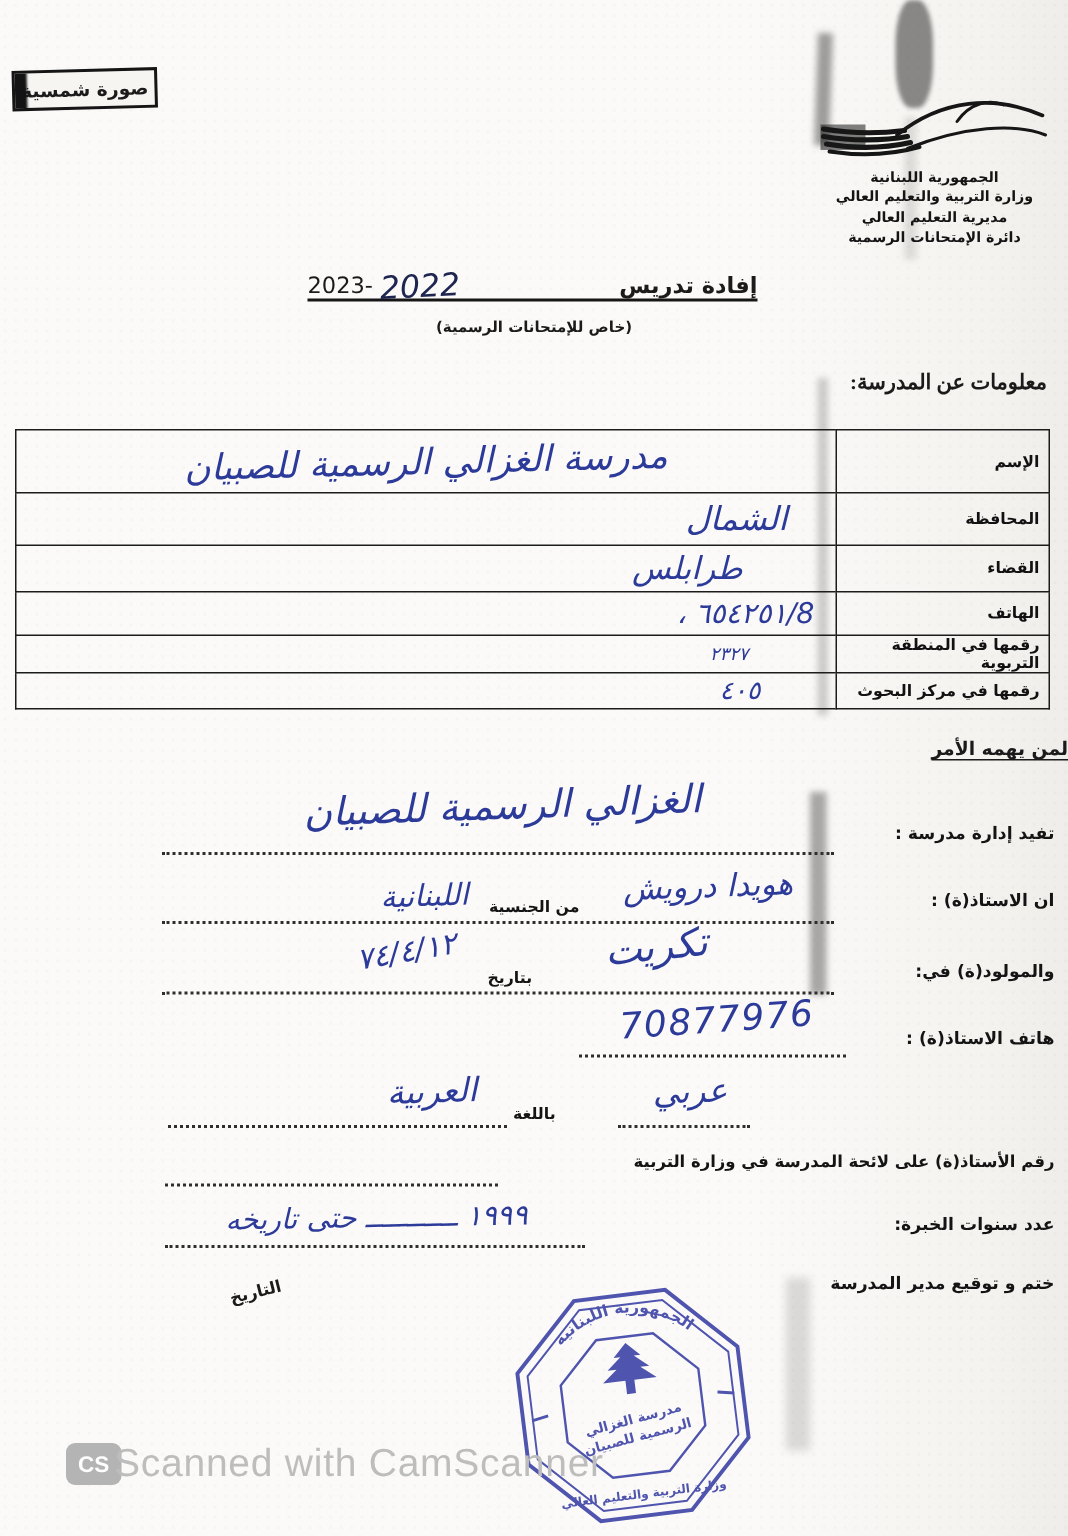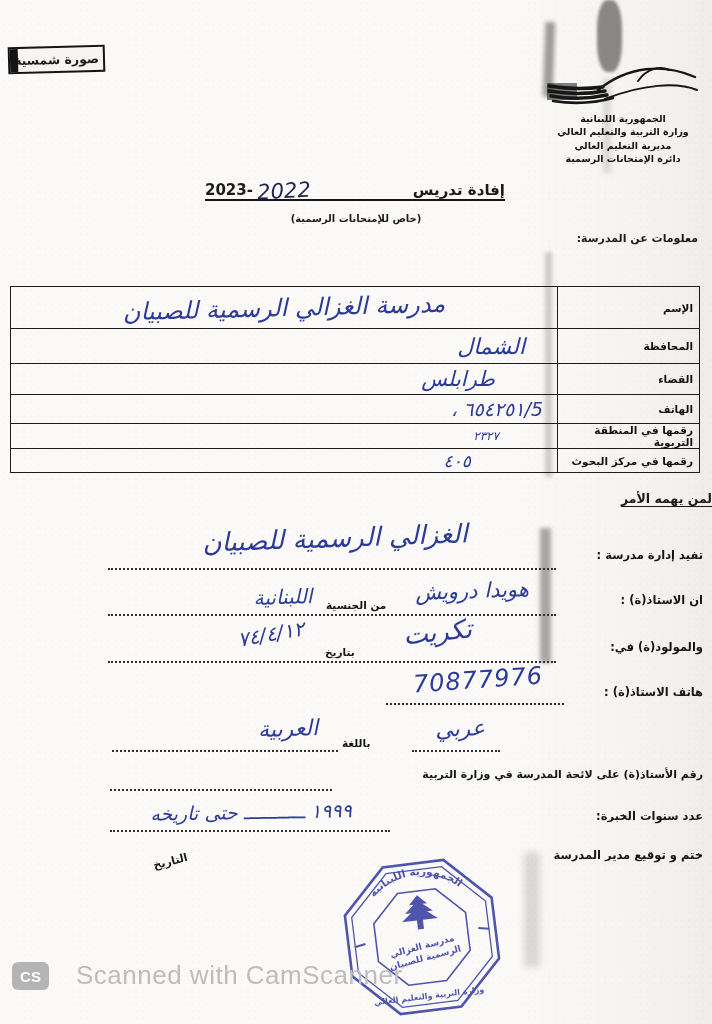--- a/index.html
+++ b/index.html
@@ -36,39 +36,39 @@
   .header{position:absolute;left:538px;top:56px;width:170px;text-align:center;direction:rtl;}
   .header .lines{font-size:9.5px;font-weight:bold;line-height:1.42;color:#141414;margin-top:2px;}
 
   
   .title-row{position:absolute;left:205px;top:172px;width:300px;height:29px;
     border-bottom:2.5px solid #161616;direction:rtl;display:flex;align-items:flex-end;}
   .title-main{font-size:15px;font-weight:bold;}
   .title-spacer{flex:1;}
   .hand{font-style:italic;color:#2c3a99;}
   .title-year-hand{font-size:21px;color:#1d2550;transform:rotate(-3deg) translateY(4px);font-style:italic;margin-left:4px;}
-  .title-dash,.title-year{font-size:15px;font-weight:bold;}
+  .title-dash,.title-year{font-size:15px;font-weight:normal;}
   .subtitle{position:absolute;left:250px;top:213px;width:212px;text-align:center;
     font-size:10px;font-weight:bold;direction:rtl;}
 
-  .info-heading{position:absolute;right:14px;top:232px;font-size:11px;font-weight:bold;direction:rtl;}
+  .info-heading{position:absolute;right:14px;top:246px;font-size:14px;font-weight:bold;direction:rtl;font-family:Liberation Serif, serif;}
 
   
   table.info{position:absolute;left:10px;top:286px;width:690px;border-collapse:collapse;direction:rtl;}
   table.info td{border:1.7px solid #1c1c1c;padding:0 6px;vertical-align:middle;}
   td.lbl{width:142px;font-size:10.5px;font-weight:bold;text-align:right;color:#111;}
   td.val{text-align:right;}
   tr.r1 td{height:42px;} tr.r2 td{height:35px;} tr.r3 td{height:31px;}
   tr.r4 td{height:29px;} tr.r5 td{height:25px;} tr.r6 td{height:24px;}
   .v1{font-size:24px;display:block;text-align:center;transform:rotate(-1.5deg);}
   .v2{font-size:22px;padding-right:26px;display:block;}
   .v3{font-size:21px;padding-right:56px;display:block;}
   .v4{font-size:19px;padding-right:8px;display:block;letter-spacing:1px;}
   .v5{font-size:12px;padding-right:52px;display:block;letter-spacing:2px;}
-  .v6{font-size:17px;padding-right:80px;display:block;letter-spacing:2px;}
+  .v6{font-size:17px;padding-right:44px;display:block;letter-spacing:2px;}
 
   .letter-heading{position:absolute;left:0;top:491px;width:712px;text-align:right;
     font-size:12.5px;font-weight:bold;direction:rtl;text-decoration:underline;text-underline-offset:3px;}
 
   .flabel{position:absolute;right:9px;direction:rtl;font-weight:bold;font-size:11.5px;color:#141414;white-space:nowrap;}
   .fmid{position:absolute;direction:rtl;font-weight:bold;font-size:10.5px;color:#141414;white-space:nowrap;}
   .dots{position:absolute;height:0;border-bottom:2px dotted #2e2e2e;}
   .hw{position:absolute;direction:rtl;font-style:italic;color:#2c3a99;white-space:nowrap;}
 
   .date-word{position:absolute;left:153px;top:855px;font-size:11px;font-weight:bold;
@@ -76,21 +76,21 @@
 
   .principal{position:absolute;right:8px;top:882px;width:206px;text-align:center;direction:rtl;}
   .principal .p1{font-size:9px;font-weight:bold;color:#2e3380;letter-spacing:.3px;text-shadow:0 0 1px rgba(46,51,128,.55);}
   .principal .p2{font-size:9px;font-weight:bold;color:#2e3380;margin-top:1px;text-shadow:0 0 1px rgba(46,51,128,.55);}
   .principal .sig{margin:-4px auto -6px;display:block;}
   .principal .pname{font-size:15.5px;font-weight:bold;color:#3a5ec2;letter-spacing:1px;transform:rotate(-1deg);}
 
   .seal{position:absolute;left:332px;top:852px;transform:rotate(-7deg);opacity:.9;}
 
   .cam-bar{position:absolute;left:0;top:952px;width:712px;height:50px;}
-  .cs-icon{position:absolute;left:12px;top:10px;width:37px;height:28px;background:#b4b4b4;border-radius:6px;
+  .cs-icon{position:absolute;left:44px;top:10px;width:37px;height:28px;background:#b4b4b4;border-radius:6px;
     display:flex;align-items:center;justify-content:center;}
   .cs-icon span{color:#fff;font-weight:bold;font-size:15px;font-family:"Liberation Sans",sans-serif;}
   .cam-text{position:absolute;left:76px;top:8px;font-size:26px;color:#bdbdbd;
     font-family:"Liberation Sans",sans-serif;letter-spacing:.5px;}
 </style>
 </head>
 <body>
 
 <div class="page">
   <div class="texture"></div>
@@ -155,21 +155,21 @@
     </tr>
     <tr class="r3">
       <td class="lbl">القضاء</td>
       <td class="val">
             <span class="hand v3">طرابلس</span>
           </td>
     </tr>
     <tr class="r4">
       <td class="lbl">الهاتف</td>
       <td class="val">
-            <span class="hand v4">5/٦٥٤٢٥١ ،</span>
+            <span class="hand v4">8/٦٥٤٢٥١ ،</span>
           </td>
     </tr>
     <tr class="r5">
       <td class="lbl">رقمها في المنطقة التربوية</td>
       <td class="val">
             <span class="hand v5">٢٣٢٧</span>
           </td>
     </tr>
     <tr class="r6">
       <td class="lbl">رقمها في مركز البحوث</td>

